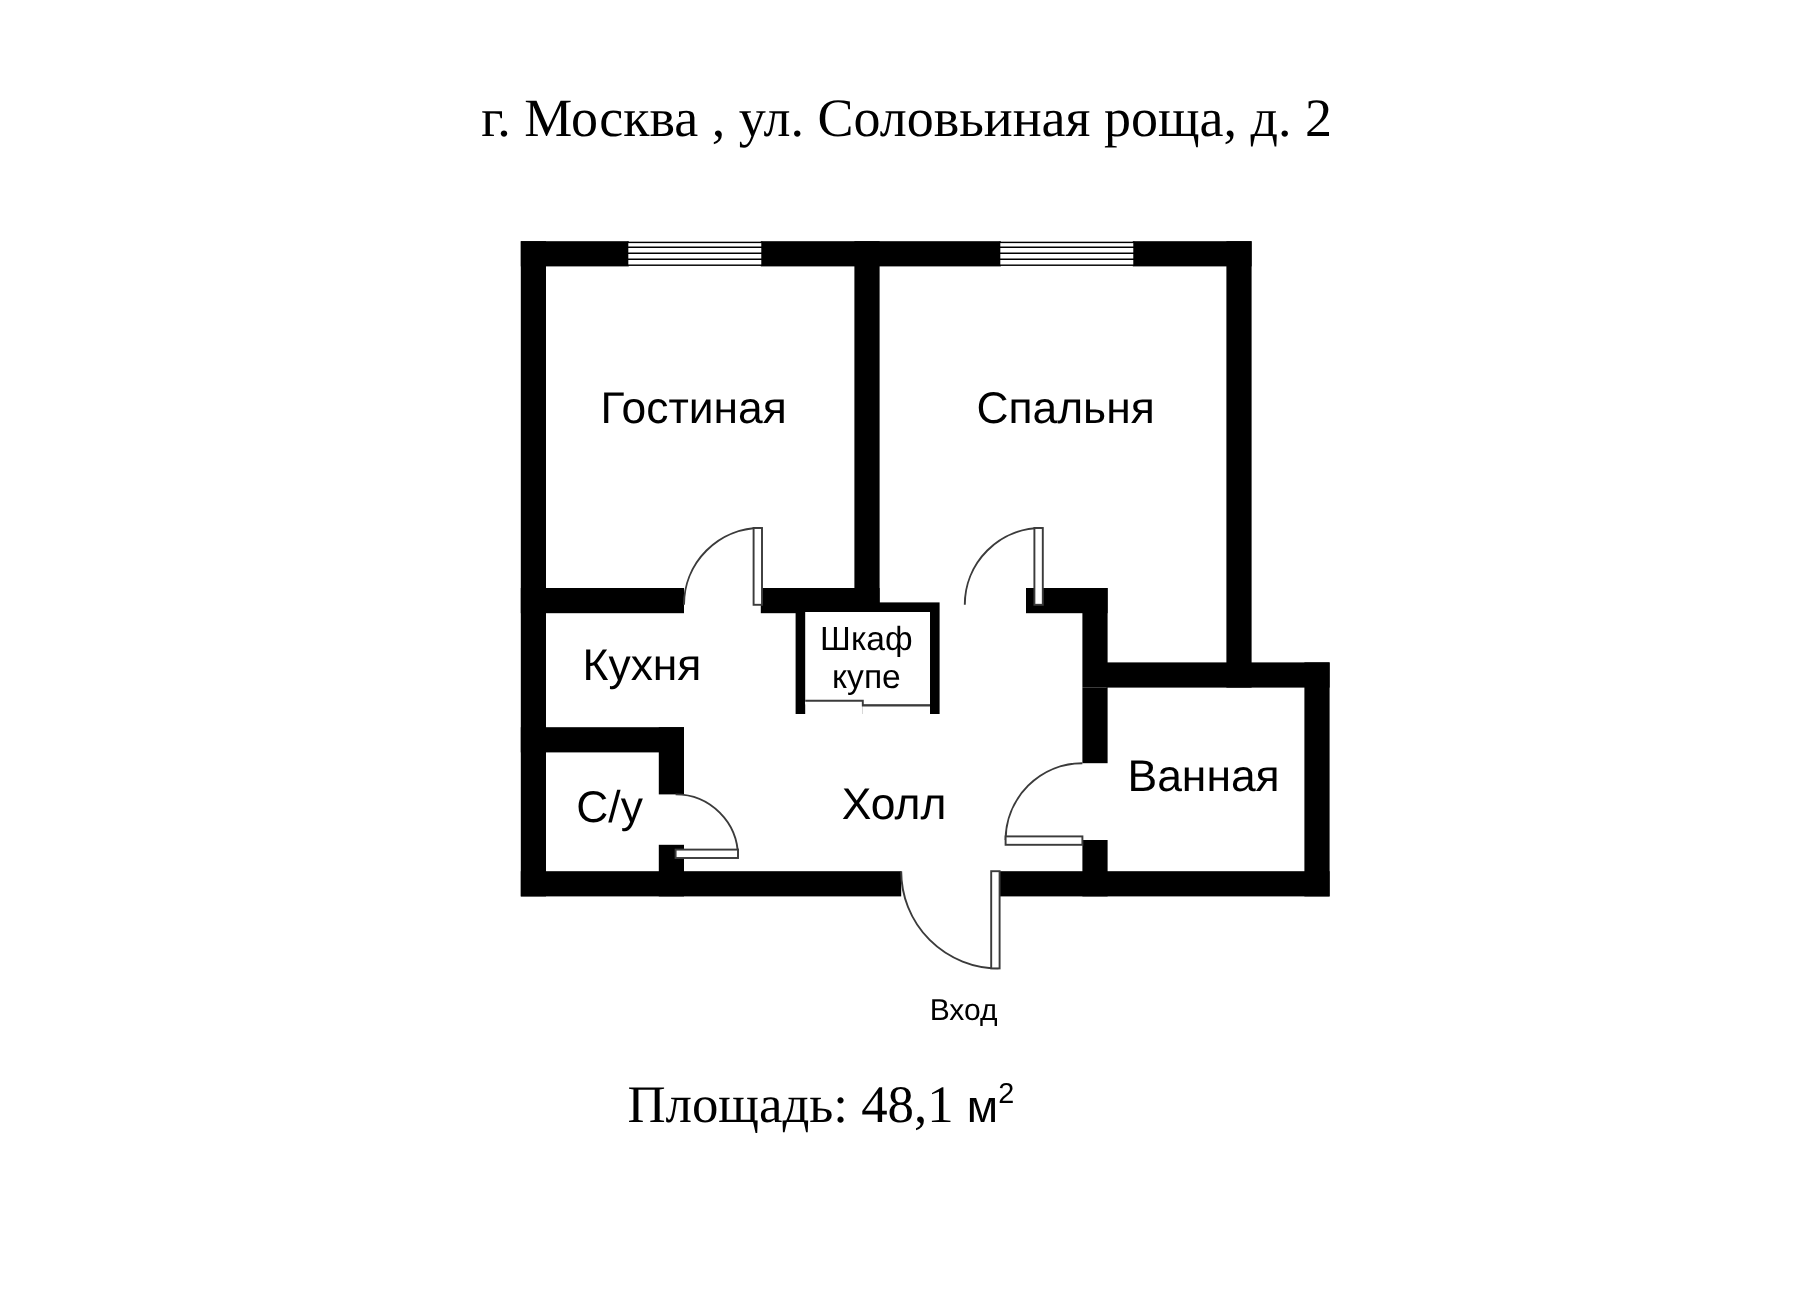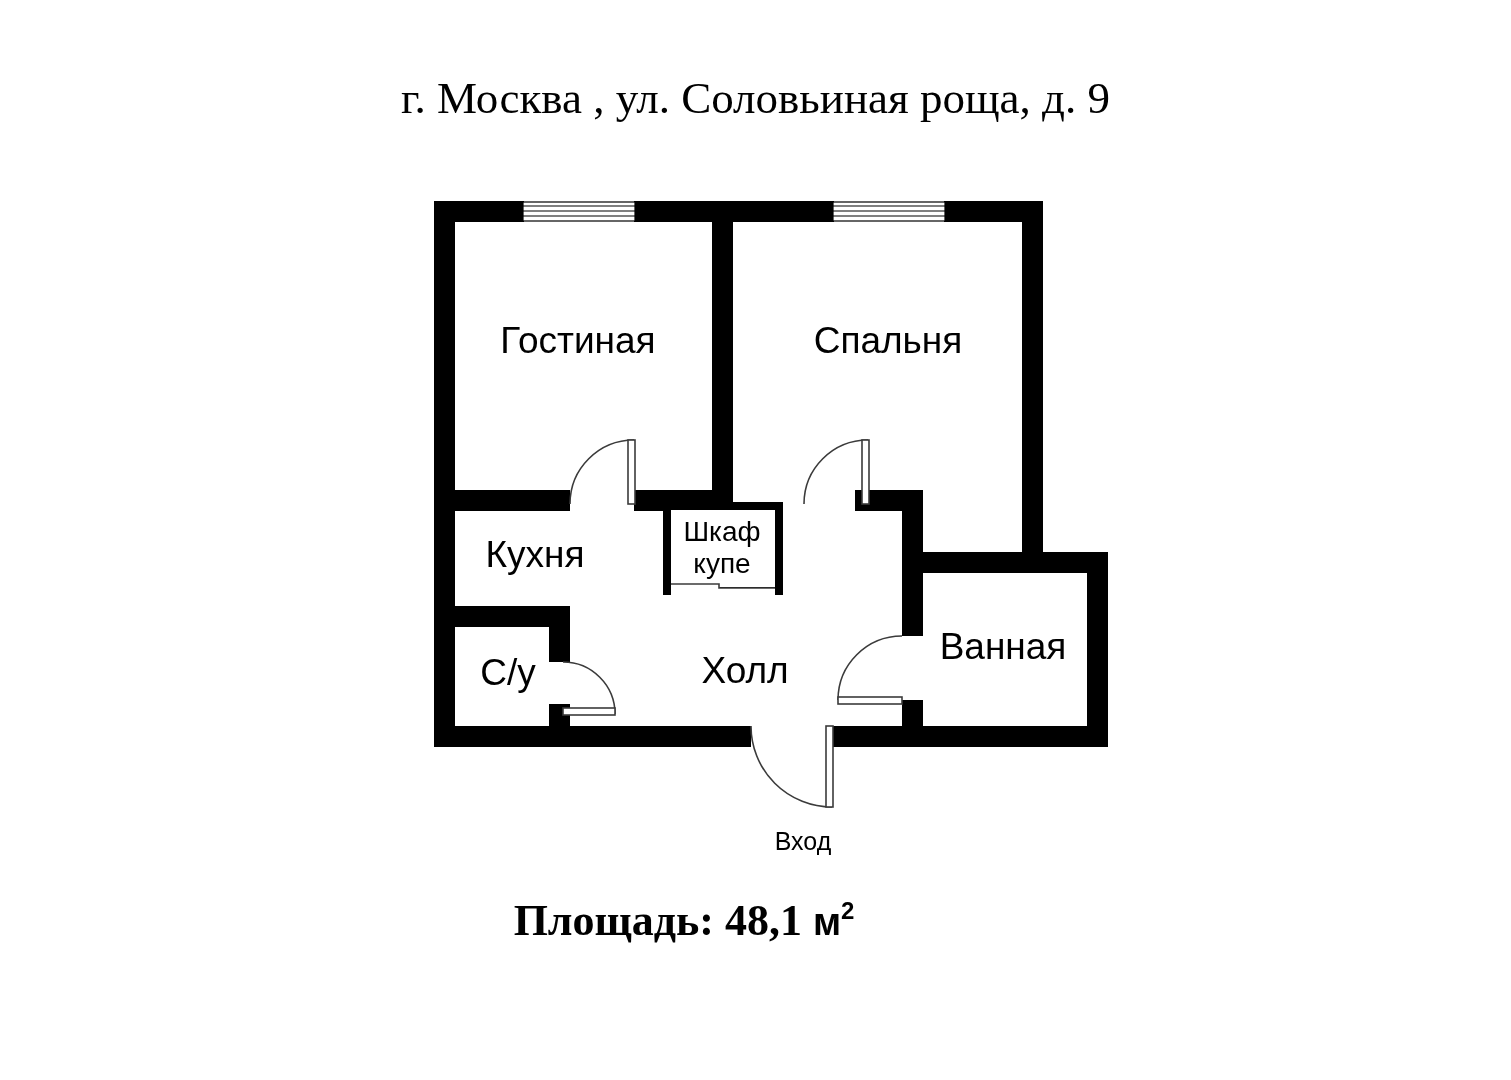--- a/index.html
+++ b/index.html
@@ -36,21 +36,20 @@
   #plan-area-caption {
     position: absolute;
     left: 0;
     top: 895px;
     width: 1368px;
     text-align: center;
     font-family: "Liberation Serif", serif;
     font-size: 44px;
     color: #000000;
     white-space: nowrap;
-    font-weight: bold;
   }
   #plan-area-caption .unit {
     font-family: "Liberation Sans", sans-serif;
     font-size: 38px;
   }
   #plan-area-caption .sup {
     font-family: "Liberation Sans", sans-serif;
     font-size: 24px;
     vertical-align: super;
   }
@@ -104,21 +103,21 @@
     stroke-width: 1.2;
     fill: none;
   }
   .closet-wall { fill: #000000; }
 </style>
 </head>
 <body>
 
 <div id="page">
 
-  <div id="plan-title">г. Москва , ул. Соловьиная роща, д. 9</div>
+  <div id="plan-title">г. Москва , ул. Соловьиная роща, д. 2</div>
 
   <svg id="floorplan" viewBox="0 0 1511 1080">
 
     <g>
 
       <rect class="wall" x="434" y="201" width="90" height="21"></rect>
 
       <rect class="wall" x="634" y="201" width="200" height="21"></rect>
 
       <rect class="wall" x="944" y="201" width="99" height="21"></rect>

